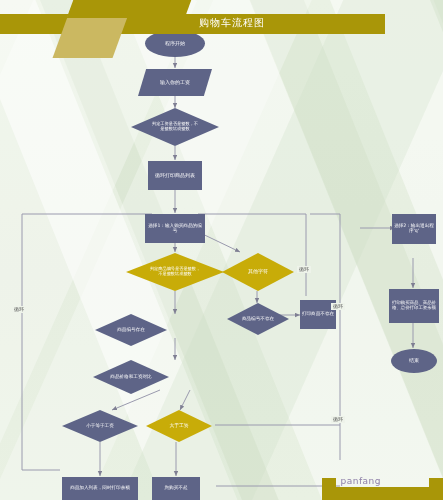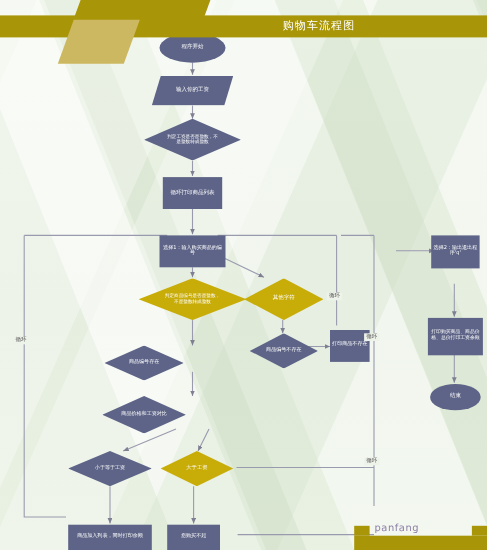--- a/index.html
+++ b/index.html
@@ -6,21 +6,21 @@
   body{
     width:443px;height:500px;overflow:hidden;position:relative;
     font-family:"DejaVu Sans","Liberation Sans",sans-serif;
     background:#e8f0e2;
   }
   
   #bg{position:absolute;inset:0;overflow:hidden;z-index:0;
       background:linear-gradient(180deg,#eaf2e4 0%,#e6eee0 55%,#e9f1e3 100%);}
 
   
-  #topband{position:absolute;left:0;top:14px;width:443px;height:20px;background:#a99608;z-index:3;}
+  #topband{position:absolute;left:0;top:14px;width:385px;height:20px;background:#a99608;z-index:3;}
   #topband .ttl{position:absolute;right:120px;top:2px;font-size:10px;color:#fff;letter-spacing:1px;white-space:nowrap;}
   #tagA{position:absolute;left:62px;top:6px;width:60px;height:52px;background:#cbb861;
         transform:skewX(-20deg);z-index:4;}
   #tagB{position:absolute;left:70px;top:0px;width:118px;height:18px;background:#a99608;
         transform:skewX(-20deg);z-index:5;}
 
   
   #botband{position:absolute;left:322px;bottom:0px;width:121px;height:13px;background:#a99608;z-index:3;}
   #botsqL{position:absolute;left:322px;bottom:13px;width:14px;height:9px;background:#a99608;z-index:3;}
   #botsqR{position:absolute;left:429px;bottom:13px;width:14px;height:9px;background:#a99608;z-index:3;}

